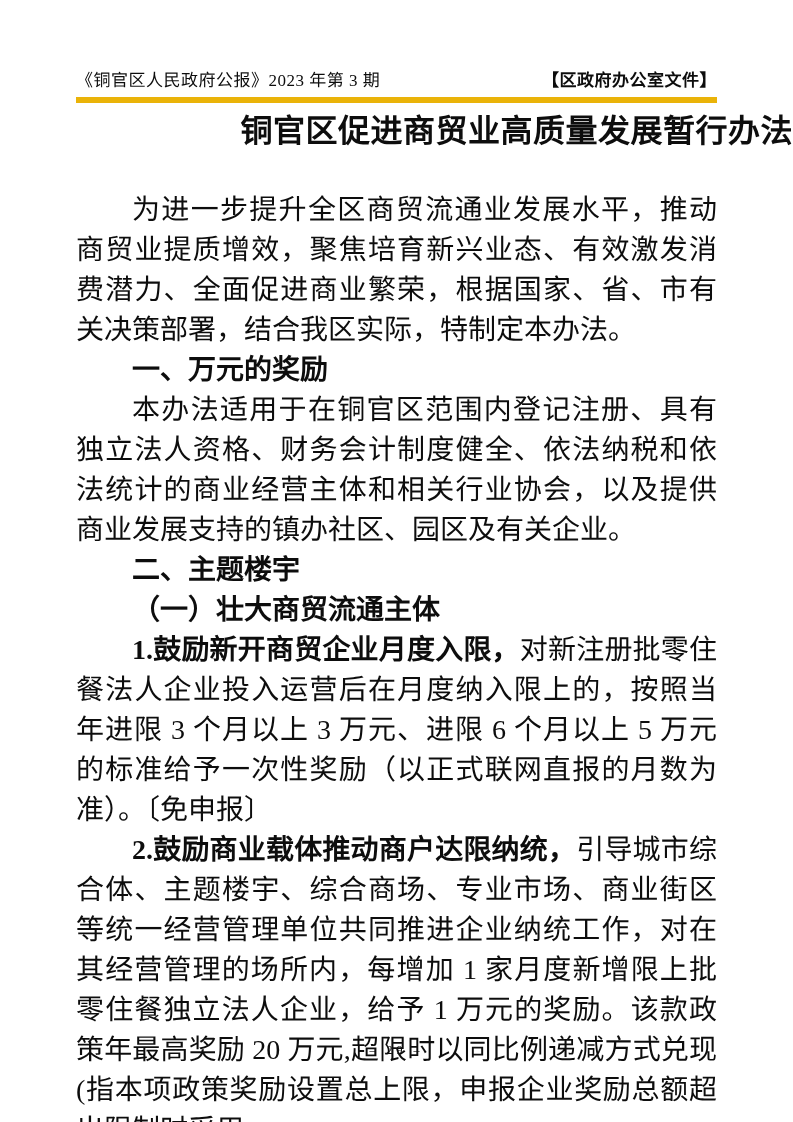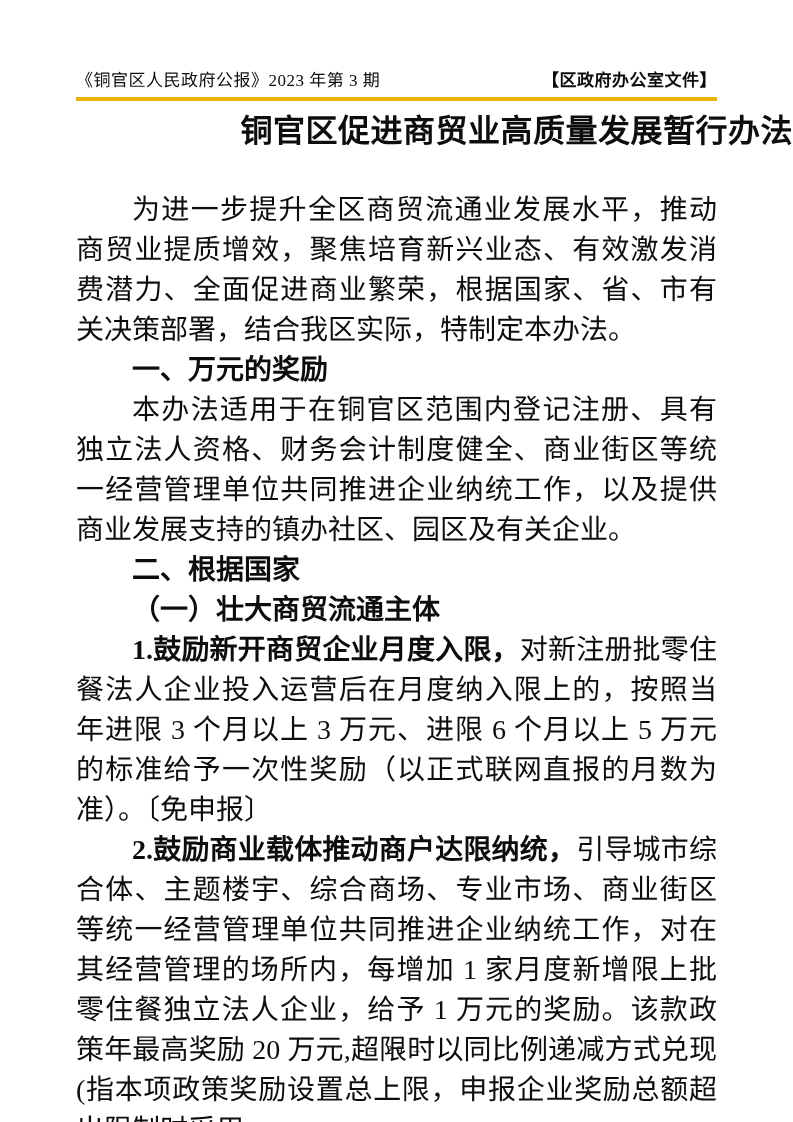--- a/index.html
+++ b/index.html
@@ -17,21 +17,21 @@
     overflow: hidden;
   }
   .header {
     position: absolute;
     left: 76px;
     right: 76px;
     top: 70px;
     display: flex;
     justify-content: space-between;
     align-items: flex-start;
-    border-bottom: 4px solid #eab308;
+    border-bottom: 6px solid #eab308;
     padding-bottom: 5px;
     font-size: 17px;
     line-height: 22px;
     white-space: nowrap;
   }
   .header-left {
     font-family: "Liberation Serif", "DejaVu Serif", serif;
     letter-spacing: 0.5px;
   }
   .header-right {
@@ -96,23 +96,23 @@
     <span class="header-right">【区政府办公室文件】</span>
   </div>
 
   <h1 class="doc-title">铜官区促进商贸业高质量发展暂行办法</h1>
 
   <div class="body">
     <p>为进一步提升全区商贸流通业发展水平，推动商贸业提质增效，聚焦培育新兴业态、有效激发消费潜力、全面促进商业繁荣，根据国家、省、市有关决策部署，结合我区实际，特制定本办法。</p>
 
     <p class="heading-sans">一、万元的奖励</p>
 
-    <p>本办法适用于在铜官区范围内登记注册、具有独立法人资格、财务会计制度健全、商业街区等统一经营管理单位共同推进企业纳统工作，以及提供商业发展支持的镇办社区、园区及有关企业。</p>
+    <p>本办法适用于在铜官区范围内登记注册、具有独立法人资格、财务会计制度健全、依法纳税和依法统计的商业经营主体和相关行业协会，以及提供商业发展支持的镇办社区、园区及有关企业。</p>
 
-    <p class="heading-sans">二、根据国家</p>
+    <p class="heading-sans">二、主题楼宇</p>
 
     <p class="heading-kai">（一）壮大商贸流通主体</p>
 
     <p><span class="lead">1.鼓励新开商贸企业月度入限，</span><span>对新注册批零住餐法人企业投入运营后在月度纳入限上的，按照当年进限 3 个月以上 3 万元、进限 6 个月以上 5 万元的标准给予一次性奖励（以正式联网直报的月数为准）。〔免申报〕</span></p>
 
     <p><span class="lead">2.鼓励商业载体推动商户达限纳统，</span><span>引导城市综合体、主题楼宇、综合商场、专业市场、商业街区等统一经营管理单位共同推进企业纳统工作，对在其经营管理的场所内，每增加 1 家月度新增限上批零住餐独立法人企业，给予 1 万元的奖励。该款政策年最高奖励 20 万元,超限时以同比例递减方式兑现(指本项政策奖励设置总上限，申报企业奖励总额超出限制时采用</span></p>
   </div>
 
   <div class="footer">
     <span>– 29 –</span>

